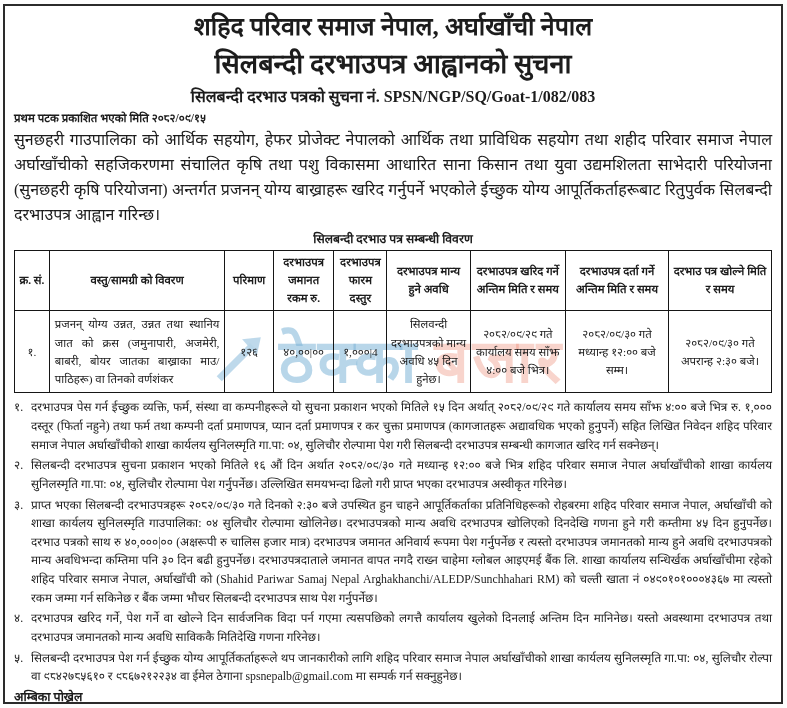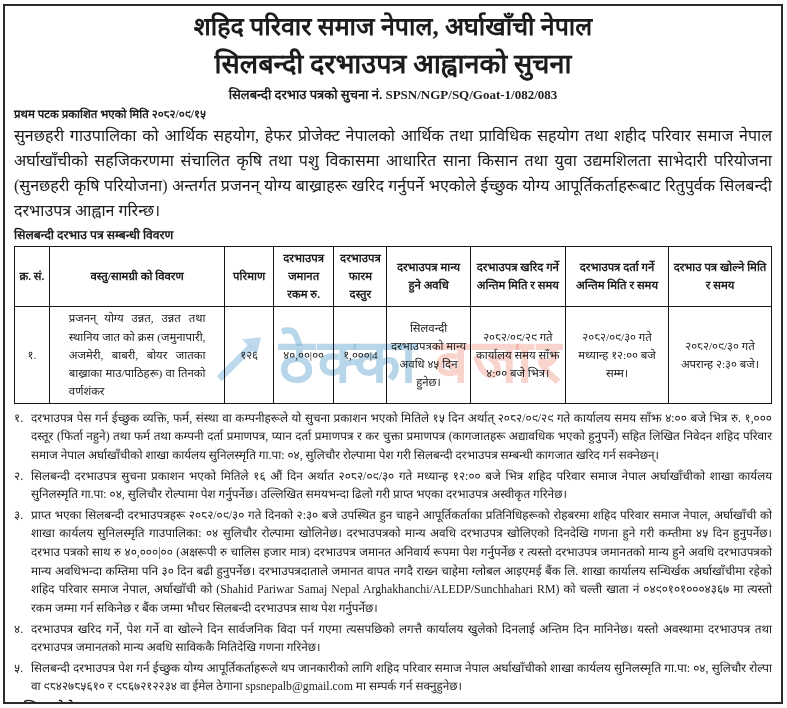--- a/index.html
+++ b/index.html
@@ -27,35 +27,35 @@
     font-size: 60px; font-weight: bold; letter-spacing: 4px;
     color: rgba(235, 125, 100, 0.33);
   }
   .content { position: relative; z-index: 1; }
 
   
   .hdr { text-align: center; }
   .org-name   { font-size: 25px; font-weight: bold; line-height: 1.25; margin-top: 2px; }
   .branch     { font-size: 13.5px; font-weight: bold; margin-top: 3px; }
   .notice-title { font-size: 27px; font-weight: bold; margin-top: 6px; line-height: 1.2; }
-  .notice-no  { font-size: 13px; font-weight: bold; margin-top: 4px; }
+  .notice-no  { font-size: 16px; font-weight: bold; margin-top: 4px; }
   .published  { font-size: 11.5px; font-weight: bold; text-align: left; margin-top: 3px; }
 
   
   .intro {
     font-size: 16px; line-height: 1.56; text-align: justify; margin-top: 3px;
   }
-  .tbl-caption { text-align: left; font-weight: bold; font-size: 12.2px; margin: 3px 0 3px 0; }
+  .tbl-caption { text-align: center; font-weight: bold; font-size: 12.2px; margin: 3px 0 3px 0; }
 
   
   table { width: 100%; border-collapse: collapse; table-layout: fixed; background: transparent; }
   th, td { border: 1.5px solid #161616; padding: 2px 3px; vertical-align: middle; }
   th { font-size: 11.4px; font-weight: bold; text-align: center; line-height: 1.55; height: 60px; }
   td { font-size: 11.4px; text-align: center; line-height: 1.6; height: 82px; }
-  td.desc { text-align: justify; padding: 2px 19px; }
+  td.desc { text-align: justify; padding: 2px 5px; }
 
   
   .terms { margin-top: 5px; }
   .term { display: flex; font-size: 11.8px; line-height: 1.58; margin-bottom: 2px; }
   .term-num { flex: 0 0 17px; font-weight: normal; }
   .term-text { flex: 1; text-align: justify; }
 
   
   .signature { text-align: left; font-weight: bold; font-size: 12.4px; line-height: 1.6; margin-top: 2px; padding-right: 2px; }
 </style>

